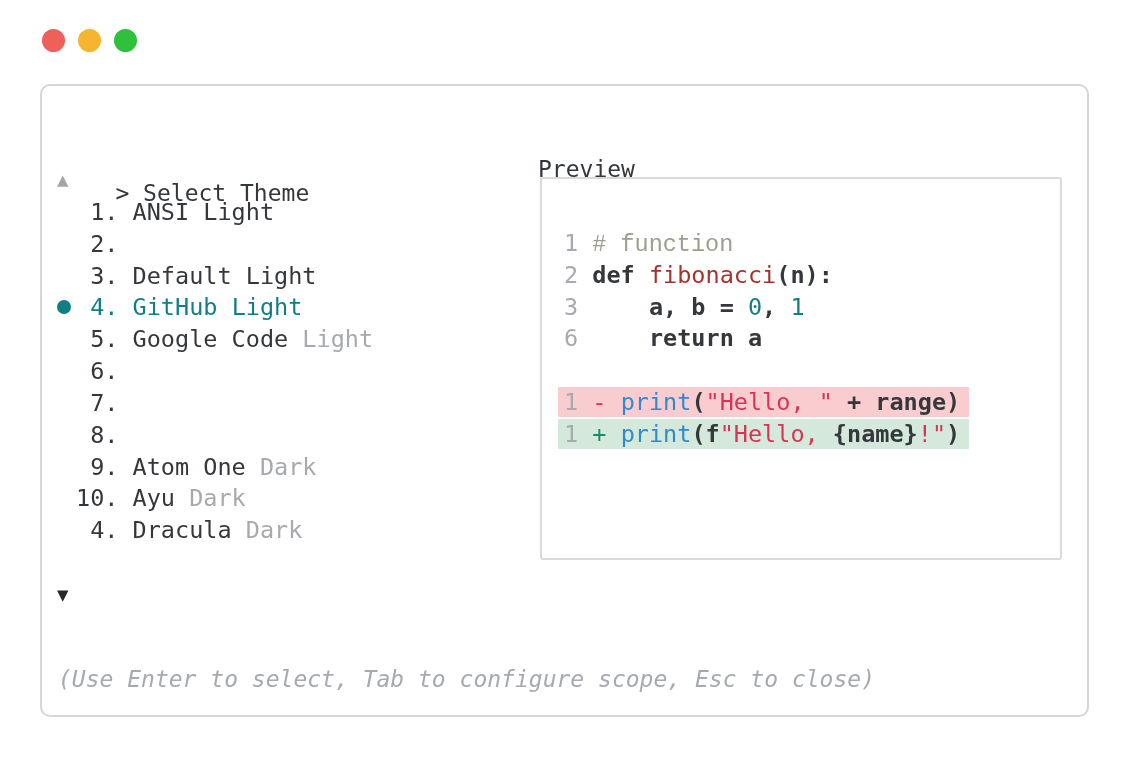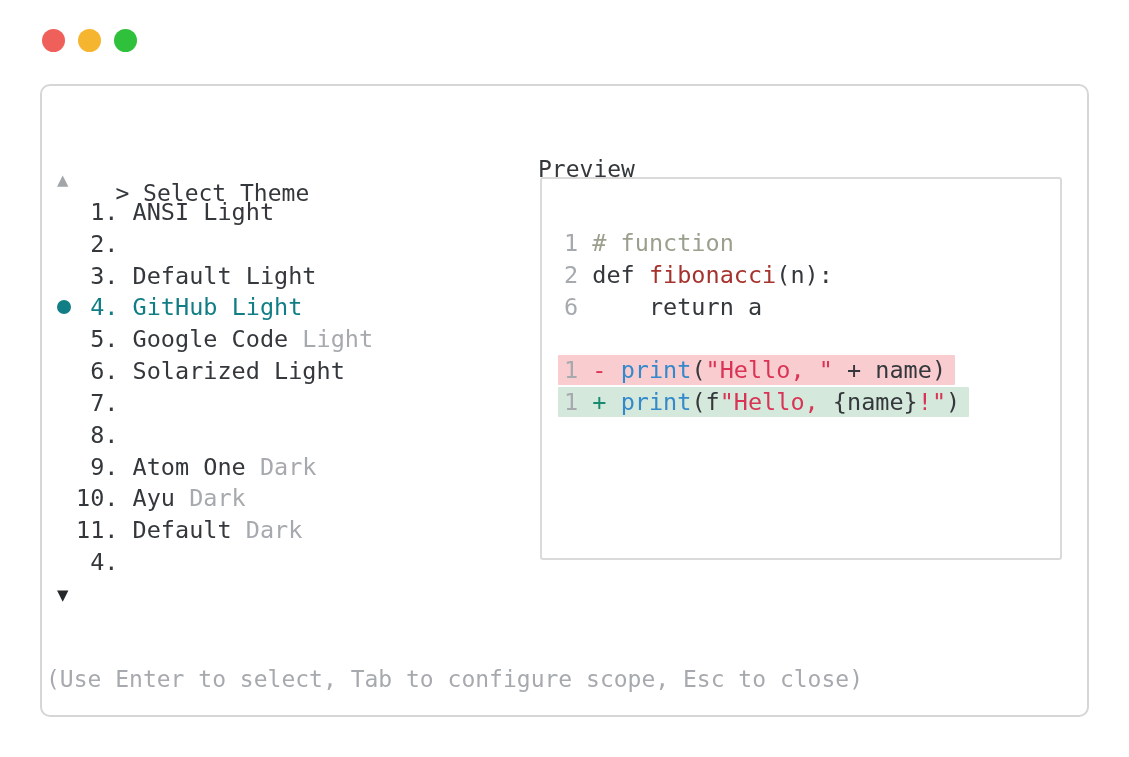--- a/index.html
+++ b/index.html
@@ -29,33 +29,33 @@
 
   .theme-list{position:absolute;left:15px;top:110px;font-size:23.5px;}
   .t-row{display:flex;align-items:center;height:31.83px;white-space:pre;}
   .t-bullet{width:19px;display:flex;align-items:center;}
   .t-dot{width:14px;height:14px;border-radius:50%;background:var(--teal);}
   .t-num{display:inline-block;width:3ch;text-align:right;}
   .t-name{margin-left:1ch;}
   .t-row.selected{color:var(--teal);}
   .muted{color:var(--muted);}
 
-  .footer{position:absolute;left:4px;top:556px;color:var(--muted);}
+  .footer{position:absolute;left:16px;top:556px;color:var(--muted);font-style:italic;}
 
   .preview-label{position:absolute;left:496px;top:46px;}
   .preview-box{position:absolute;left:498px;top:91px;width:522px;height:383px;
                border:2px solid var(--border-inner);border-radius:3px;background:#fff;}
   .code{position:absolute;left:22px;top:49px;font-size:23.5px;}
   .code-line{height:31.83px;line-height:31.83px;white-space:pre;}
   .hl{display:inline-block;height:30px;line-height:30px;padding:0 9px 0 6px;
       margin-left:-6px;border-radius:1px;}
   .hl-del{background:var(--del-bg);}
   .hl-add{background:var(--add-bg);}
 
-  .c-ink{color:var(--ink);} .c-muted{color:var(--muted);} .c-comment{color:var(--comment);}
+  .c-ink{color:var(--ink);font-weight:bold;} .c-muted{color:var(--muted);} .c-comment{color:var(--comment);font-family:Liberation Mono, monospace;}
   .c-func{color:var(--func);} .c-blue{color:var(--blue);} .c-str{color:var(--crimson);}
   .c-num{color:var(--teal);} .c-del{color:var(--crimson);} .c-add{color:var(--add-green);}
 </style>
 </head>
 <body>
 
 <div class="lights">
   <div class="light" style="background: rgb(240, 96, 90);"></div>
   <div class="light" style="background: rgb(245, 181, 47);"></div>
   <div class="light" style="background: rgb(47, 192, 60);"></div>
@@ -68,39 +68,39 @@
   </div>
 
   <div class="scroll-up">▲</div>
 
   <div class="theme-list">
       <div class="t-row"><span class="t-bullet"></span><span class="t-num">1.</span><span class="t-name">ANSI <span>Light</span></span></div>
       <div class="t-row"><span class="t-bullet"></span><span class="t-num">2.</span></div>
       <div class="t-row"><span class="t-bullet"></span><span class="t-num">3.</span><span class="t-name">Default <span>Light</span></span></div>
       <div class="t-row selected"><span class="t-bullet"><span class="t-dot"></span></span><span class="t-num">4.</span><span class="t-name">GitHub <span>Light</span></span></div>
       <div class="t-row"><span class="t-bullet"></span><span class="t-num">5.</span><span class="t-name">Google Code <span class="muted">Light</span></span></div>
-      <div class="t-row"><span class="t-bullet"></span><span class="t-num">6.</span><span class="t-name">Solarized <span>Light</span></span></div>
+      <div class="t-row"><span class="t-bullet"></span><span class="t-num">6.</span></div>
       <div class="t-row"><span class="t-bullet"></span><span class="t-num">7.</span></div>
       <div class="t-row"><span class="t-bullet"></span><span class="t-num">8.</span></div>
       <div class="t-row"><span class="t-bullet"></span><span class="t-num">9.</span><span class="t-name">Atom One <span class="muted">Dark</span></span></div>
       <div class="t-row"><span class="t-bullet"></span><span class="t-num">10.</span><span class="t-name">Ayu <span class="muted">Dark</span></span></div>
-      <div class="t-row"><span class="t-bullet"></span><span class="t-num">11.</span><span class="t-name">Default <span class="muted">Dark</span></span></div>
-      <div class="t-row"><span class="t-bullet"></span><span class="t-num">4.</span></div>
+      <div class="t-row"><span class="t-bullet"></span><span class="t-num">4.</span><span class="t-name">Dracula <span class="muted">Dark</span></span></div>
     </div>
 
   <div class="scroll-down">▼</div>
 
   <div class="preview-label mono-row">Preview</div>
 
   <div class="preview-box">
     <div class="code">
         <div class="code-line"><span class="c-muted">1</span><span class="c-comment"> # function</span></div>
         <div class="code-line"><span class="c-muted">2</span><span class="c-ink"> def </span><span class="c-func">fibonacci</span><span class="c-ink">(n):</span></div>
+        <div class="code-line"><span class="c-muted">3</span><span class="c-ink">     a, b = </span><span class="c-num">0</span><span class="c-ink">, </span><span class="c-num">1</span></div>
         <div class="code-line"><span class="c-muted">6</span><span class="c-ink">     return a</span></div>
         <div class="code-line"></div>
-        <div class="code-line"><span class="hl hl-del"><span class="c-muted">1</span><span class="c-ink"> </span><span class="c-del">-</span><span class="c-ink"> </span><span class="c-blue">print</span><span class="c-ink">(</span><span class="c-str">"Hello, "</span><span class="c-ink"> + name)</span></span></div>
+        <div class="code-line"><span class="hl hl-del"><span class="c-muted">1</span><span class="c-ink"> </span><span class="c-del">-</span><span class="c-ink"> </span><span class="c-blue">print</span><span class="c-ink">(</span><span class="c-str">"Hello, "</span><span class="c-ink"> + range)</span></span></div>
         <div class="code-line"><span class="hl hl-add"><span class="c-muted">1</span><span class="c-ink"> </span><span class="c-add">+</span><span class="c-ink"> </span><span class="c-blue">print</span><span class="c-ink">(f</span><span class="c-str">"Hello, </span><span class="c-ink">{name}</span><span class="c-str">!"</span><span class="c-ink">)</span></span></div>
       </div>
   </div>
 
   <div class="footer mono-row">(Use Enter to select, Tab to configure scope, Esc to close)</div>
 
 </div>
 
 </body></html>

